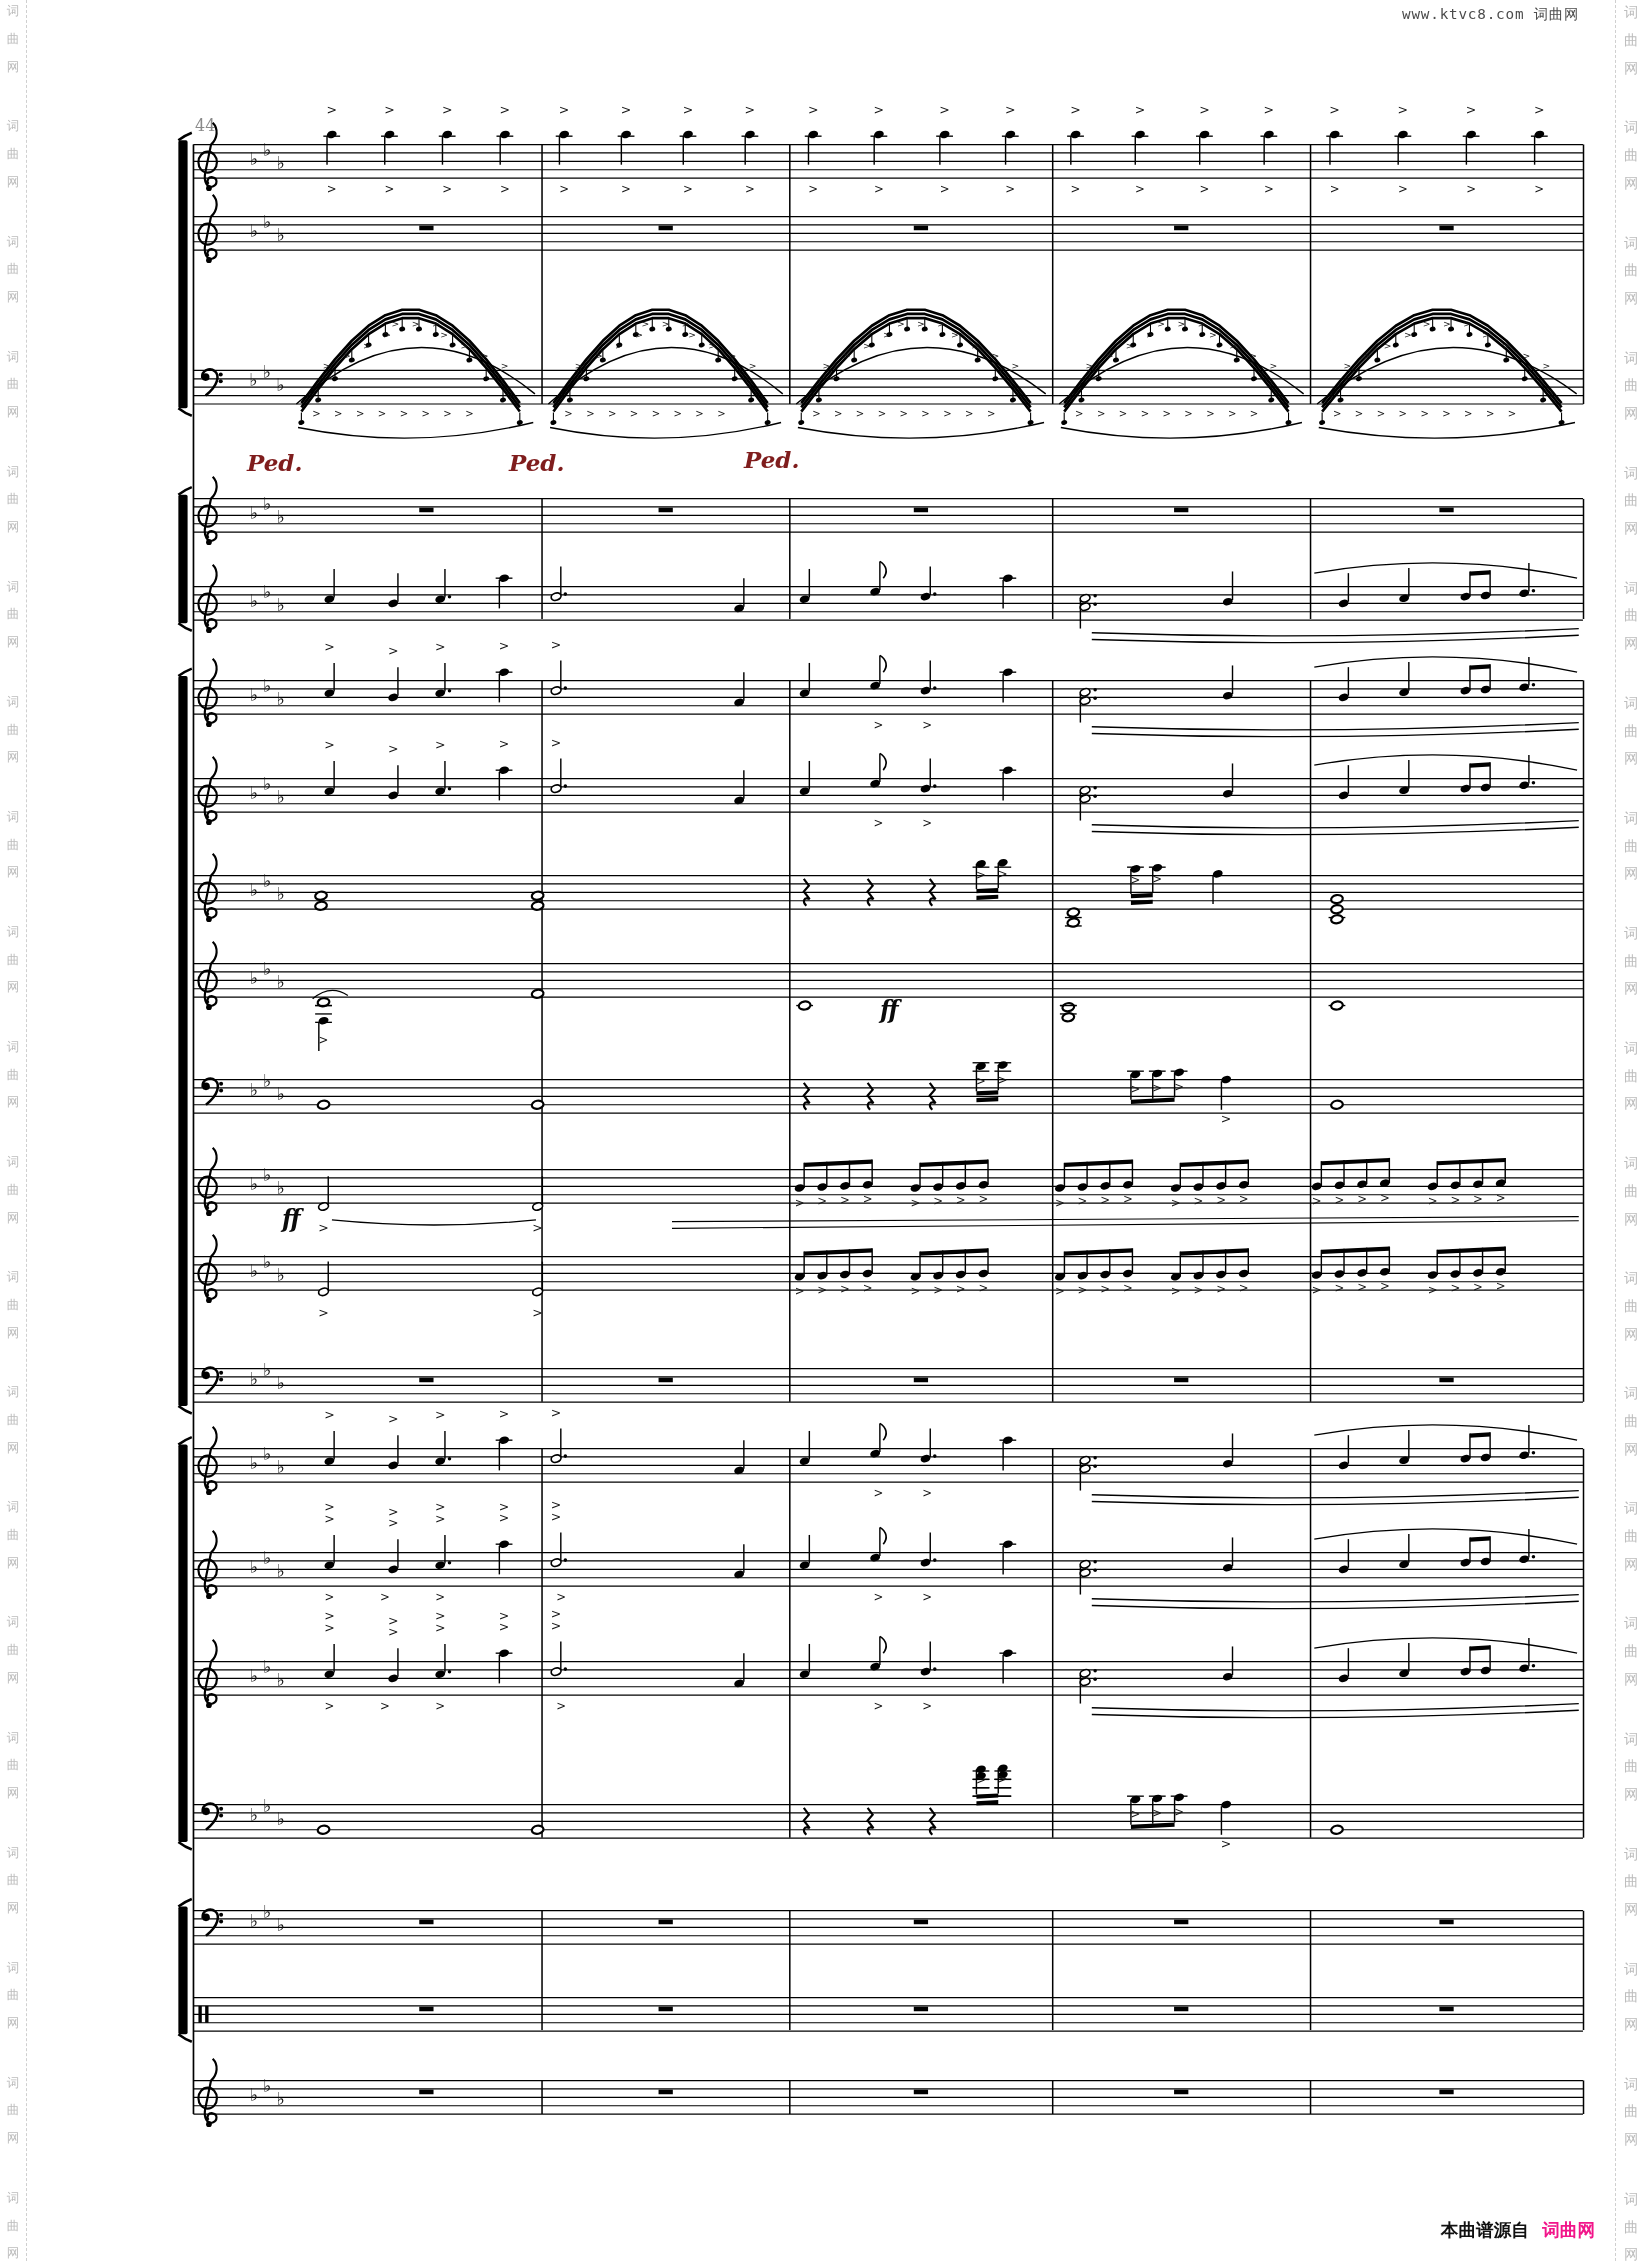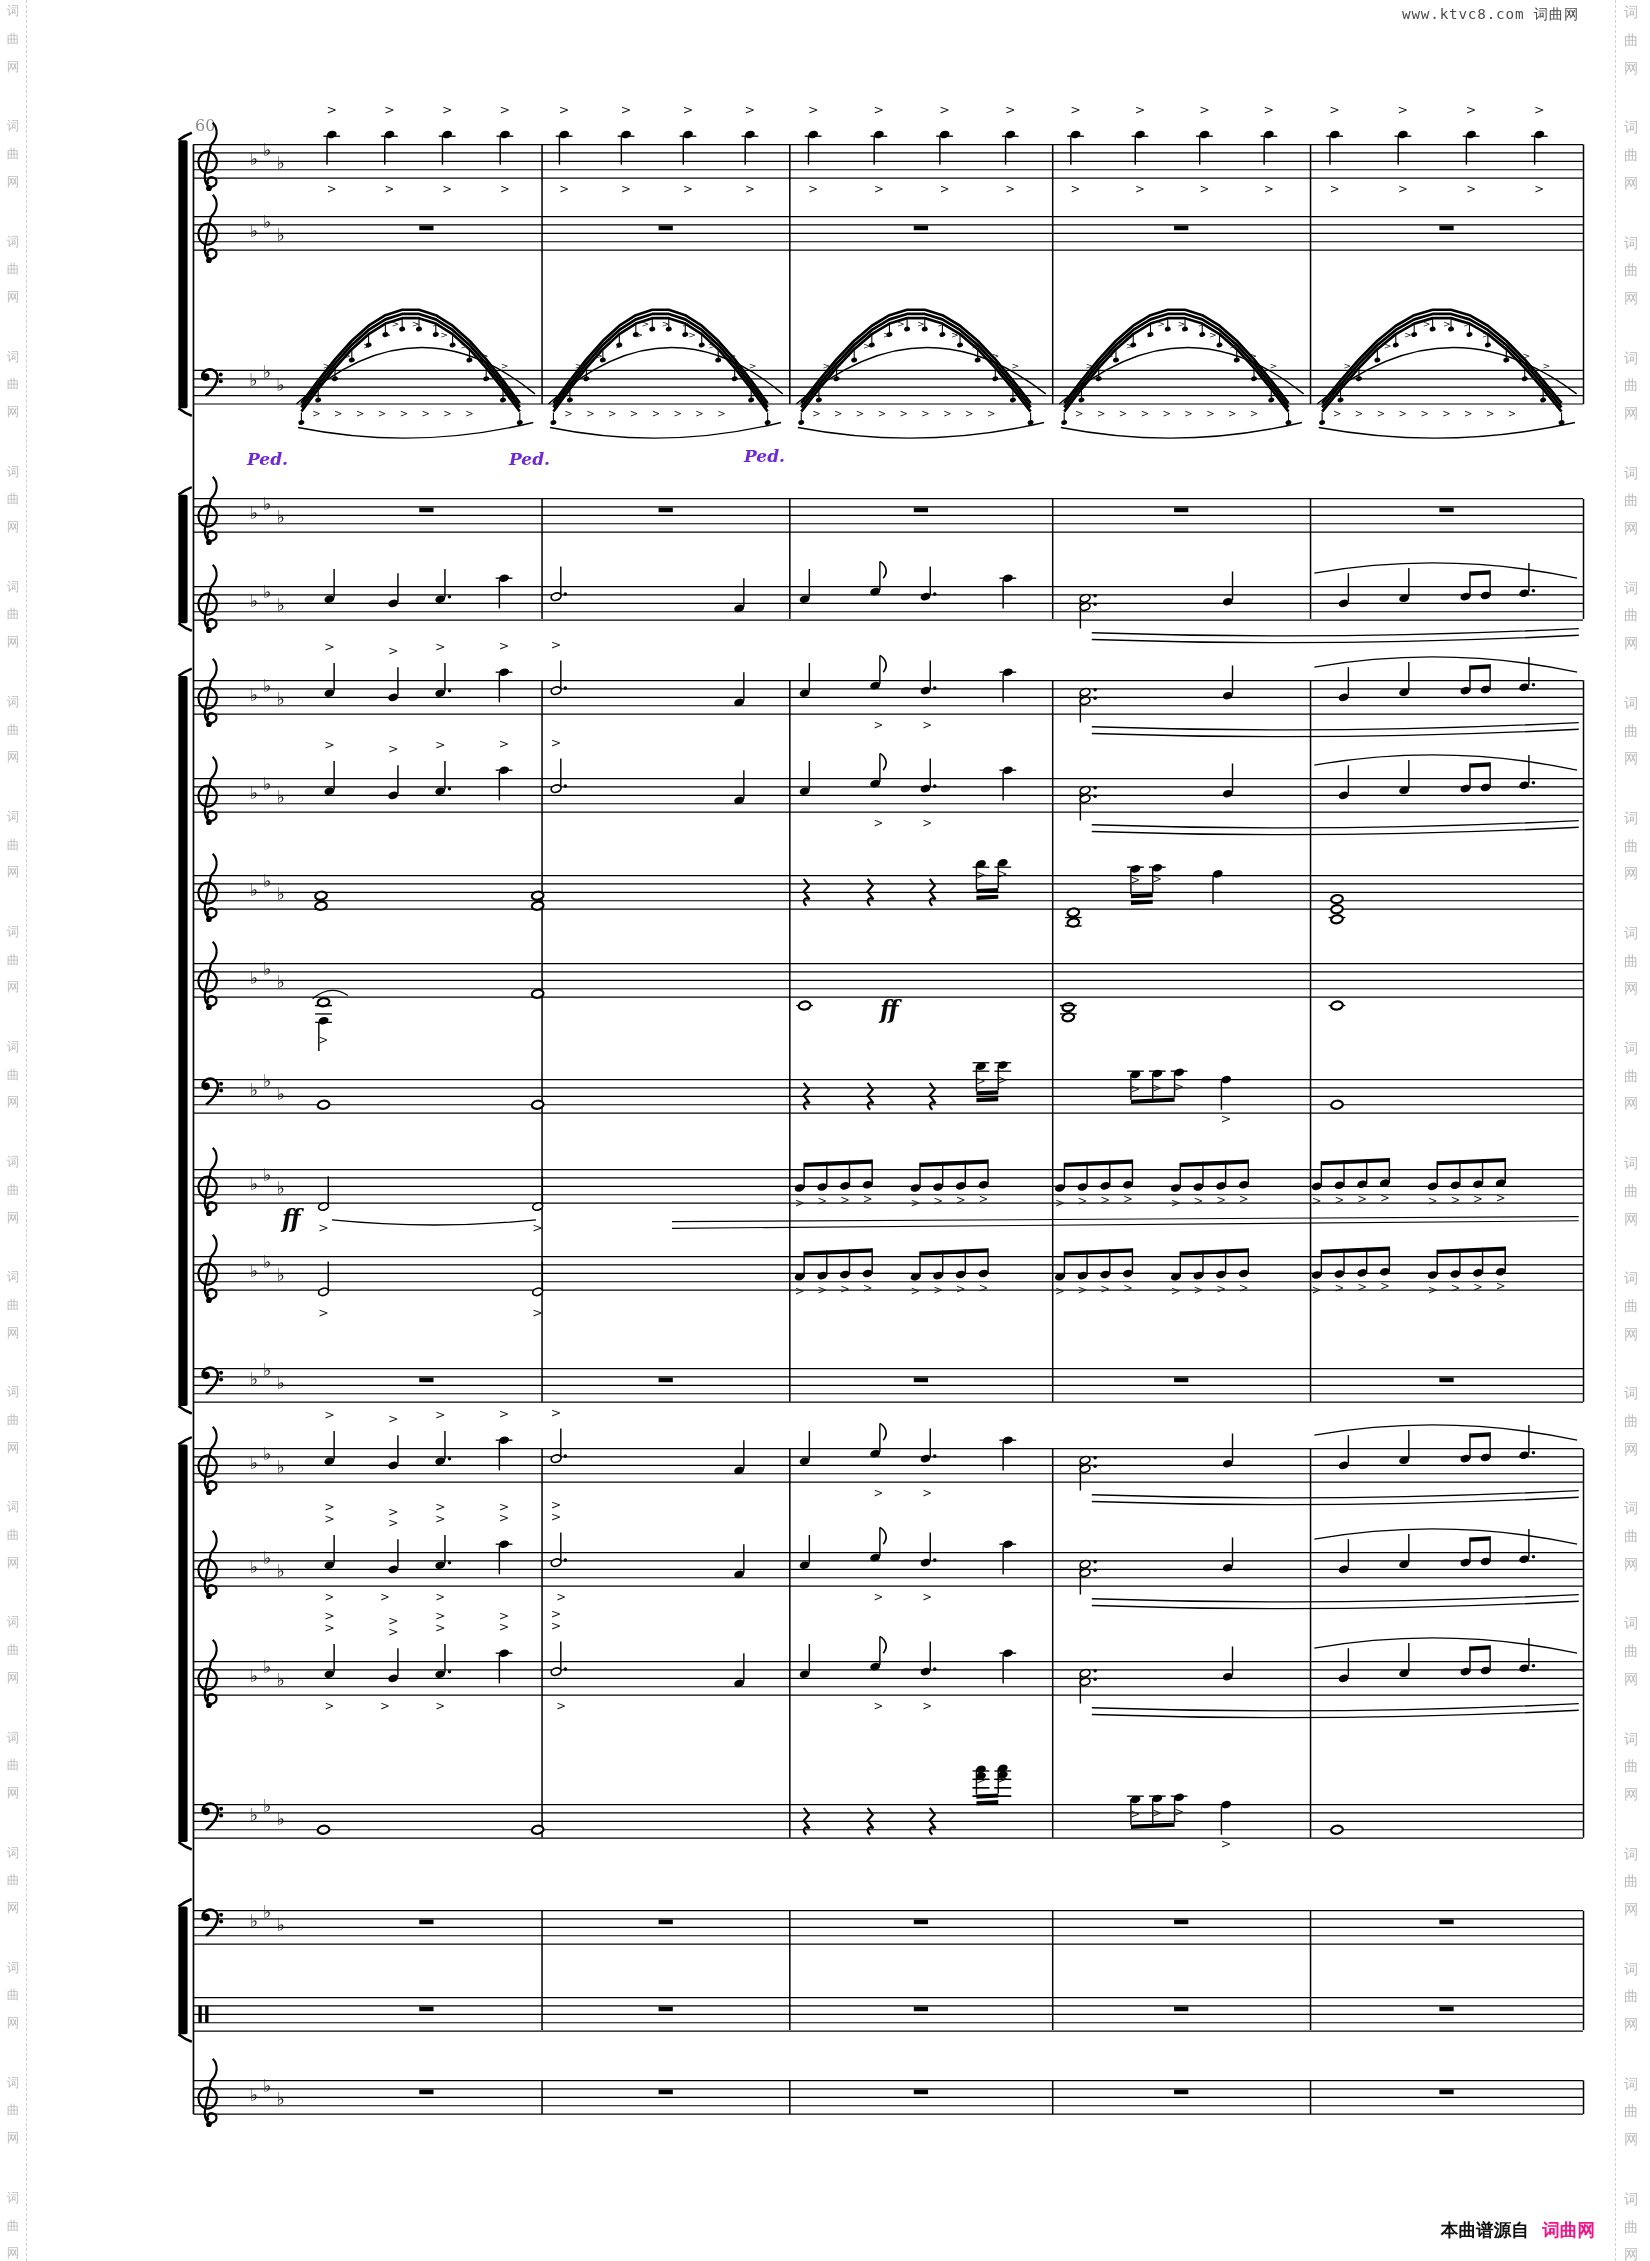--- a/index.html
+++ b/index.html
@@ -6,21 +6,21 @@
   .page{position:relative;width:1651px;height:2261px;background:#ffffff;overflow:hidden;
         font-family:"DejaVu Sans",sans-serif;}
   .abs{position:absolute;}
   .site-text{position:absolute;left:1142px;top:5px;width:437px;text-align:right;
              font-family:"DejaVu Sans Mono",monospace;font-size:14.3px;color:#4c4c4c;letter-spacing:0.8px;}
   .measure-num{position:absolute;left:195px;top:116px;font-family:"DejaVu Serif",serif;
                font-size:16px;color:#8a8a8a;}
   .dyn-ff{position:absolute;font-family:"DejaVu Serif",serif;font-style:italic;font-weight:bold;
           font-size:23.5px;color:#0a0a0a;letter-spacing:-1.7px;}
   .ped{position:absolute;font-family:"DejaVu Serif",serif;font-style:italic;font-weight:bold;
-       font-size:17px;color:#6d28d9;}
+       font-size:23px;color:#7f1d1d;}
   .footer{position:absolute;left:1193px;top:2218px;width:402px;text-align:right;
           font-size:17.6px;font-weight:bold;color:#111;}
   .footer .brand{color:#f2158a;margin-left:13.4px;}
   .wm-col span{position:absolute;color:#bdbdbd;}
   .wm-line{position:absolute;top:0;height:2261px;width:0;border-left:0.8px dashed #cfcfcf;}
   svg text{fill:#141414;}
 </style>
 </head>
 <body>
 
@@ -143,21 +143,21 @@
       <span style="left: 1624px; top: 1987px; font-size: 14.3px; color: rgb(189, 189, 189);">曲</span>
       <span style="left: 1624px; top: 2015px; font-size: 14.3px; color: rgb(189, 189, 189);">网</span>
       <span style="left: 1624px; top: 2075px; font-size: 14.3px; color: rgb(189, 189, 189);">词</span>
       <span style="left: 1624px; top: 2102px; font-size: 14.3px; color: rgb(189, 189, 189);">曲</span>
       <span style="left: 1624px; top: 2130px; font-size: 14.3px; color: rgb(189, 189, 189);">网</span>
       <span style="left: 1624px; top: 2190px; font-size: 14.3px; color: rgb(189, 189, 189);">词</span>
       <span style="left: 1624px; top: 2218px; font-size: 14.3px; color: rgb(189, 189, 189);">曲</span>
       <span style="left: 1624px; top: 2245px; font-size: 14.3px; color: rgb(189, 189, 189);">网</span>
     </div>
   <div class="site-text">www.ktvc8.com 词曲网</div>
-  <div class="measure-num">60</div>
+  <div class="measure-num">44</div>
 
   <div id="score" class="abs" style="left:0;top:0;">
       <svg width="1651" height="2261" viewBox="0 0 1965 2692" style="position:absolute;left:0;top:0;">
         <rect x="229" y="172" width="2" height="2345" fill="#000"></rect>
         <rect x="644.1" y="172" width="1.8" height="309" fill="#000"></rect>
         <rect x="939.1" y="172" width="1.8" height="309" fill="#000"></rect>
         <rect x="1252.1" y="172" width="1.8" height="309" fill="#000"></rect>
         <rect x="1559.1" y="172" width="1.8" height="309" fill="#000"></rect>
         <rect x="1884.1" y="172" width="1.8" height="309" fill="#000"></rect>
         <rect x="212" y="167" width="11" height="319" fill="#000" rx="2"></rect>

